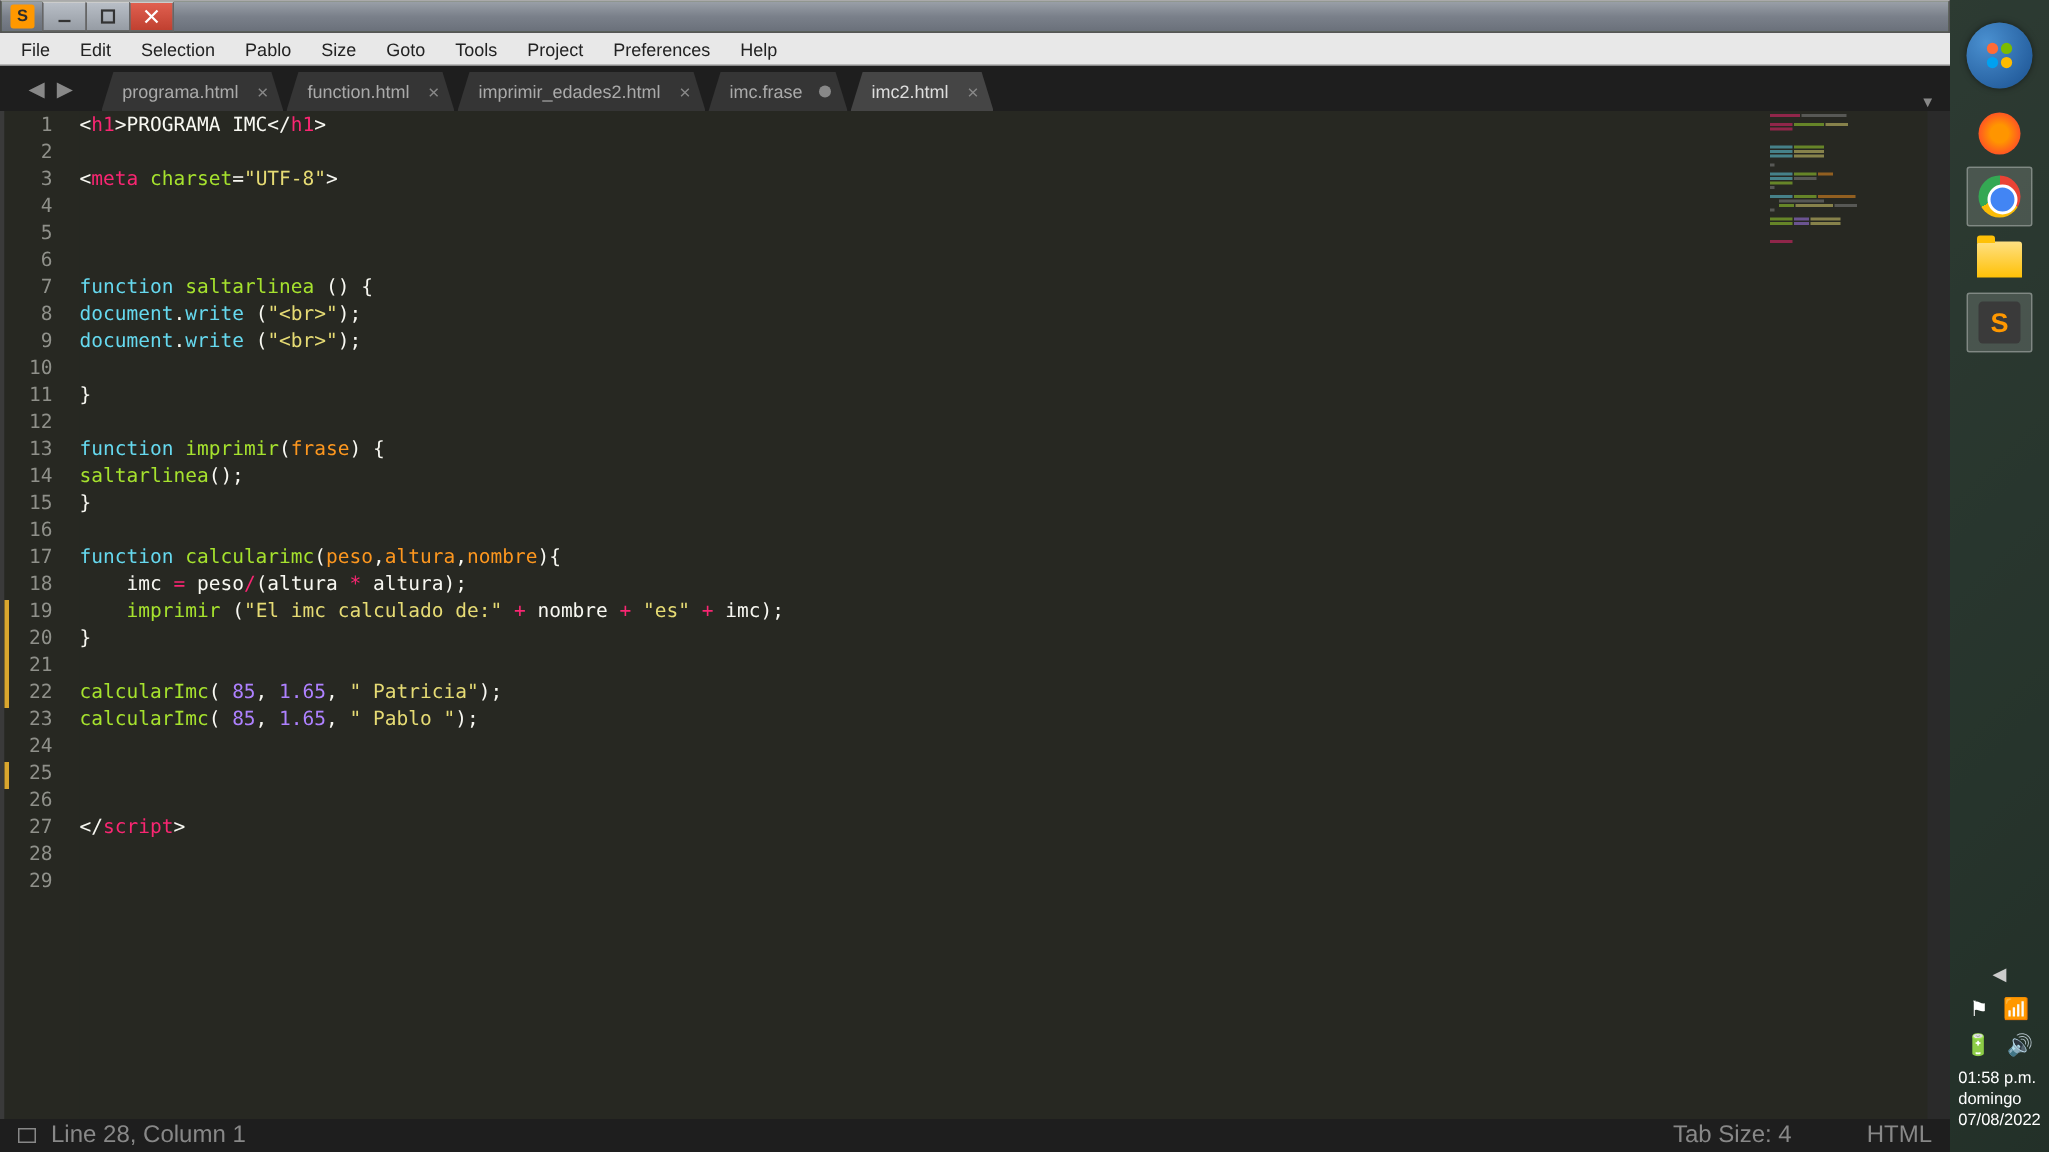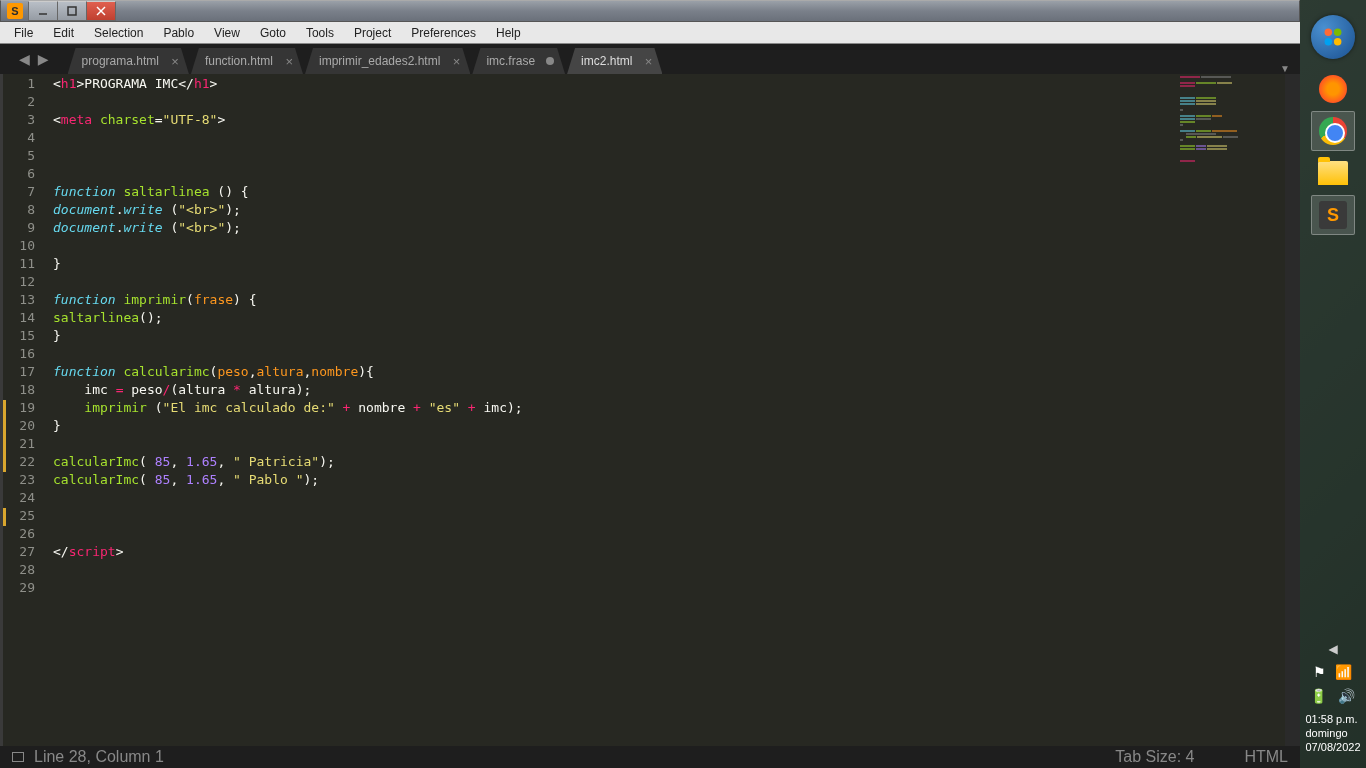--- a/index.html
+++ b/index.html
@@ -37,21 +37,21 @@
 .left-accent { width: 3px; background: #3a3a3a; }
 .gutter { width: 50px; background: #272822; padding-top: 2px; }
 .line-num { height: 18px; text-align: right; padding-right: 18px; color: #8f908a; font-family: 'Consolas', monospace; font-size: 13px; }
 .accent-bar { position: absolute; left: 3px; width: 3px; background: #d9a62e; }
 .code-area { flex: 1; padding-top: 2px; font-family: 'Consolas', monospace; font-size: 13px; position: relative; }
 .line { height: 18px; white-space: pre; color: #f8f8f2; }
 .c-white { color: #f8f8f2; }
 .c-pink { color: #f92672; }
 .c-green { color: #a6e22e; }
 .c-orange { color: #fd971f; }
-.c-blue { color: #66d9ef; font-style: italic; }
+.c-blue { color: #66d9ef; }
 .c-yellow { color: #e6db74; }
 .c-purple { color: #ae81ff; }
 
 .minimap { position: absolute; right: 15px; top: 2px; width: 90px; height: 140px; opacity: 0.5; }
 .minimap-line { height: 2px; margin-bottom: 1px; display: flex; gap: 1px; }
 .mm-seg { height: 2px; }
 
 .scrollbar { width: 15px; background: #2a2a2a; }
 
 
@@ -105,21 +105,21 @@
             </svg>
           </div>
       </div>
     </div>
 
     <div class="menubar">
       <div class="menu-item">File</div>
       <div class="menu-item">Edit</div>
       <div class="menu-item">Selection</div>
       <div class="menu-item">Pablo</div>
-      <div class="menu-item">View</div>
+      <div class="menu-item">Size</div>
       <div class="menu-item">Goto</div>
       <div class="menu-item">Tools</div>
       <div class="menu-item">Project</div>
       <div class="menu-item">Preferences</div>
       <div class="menu-item">Help</div>
     </div>
 
     <div class="tab-area">
       <div class="nav-arrows">
         <span class="nav-arrow">◀</span>

